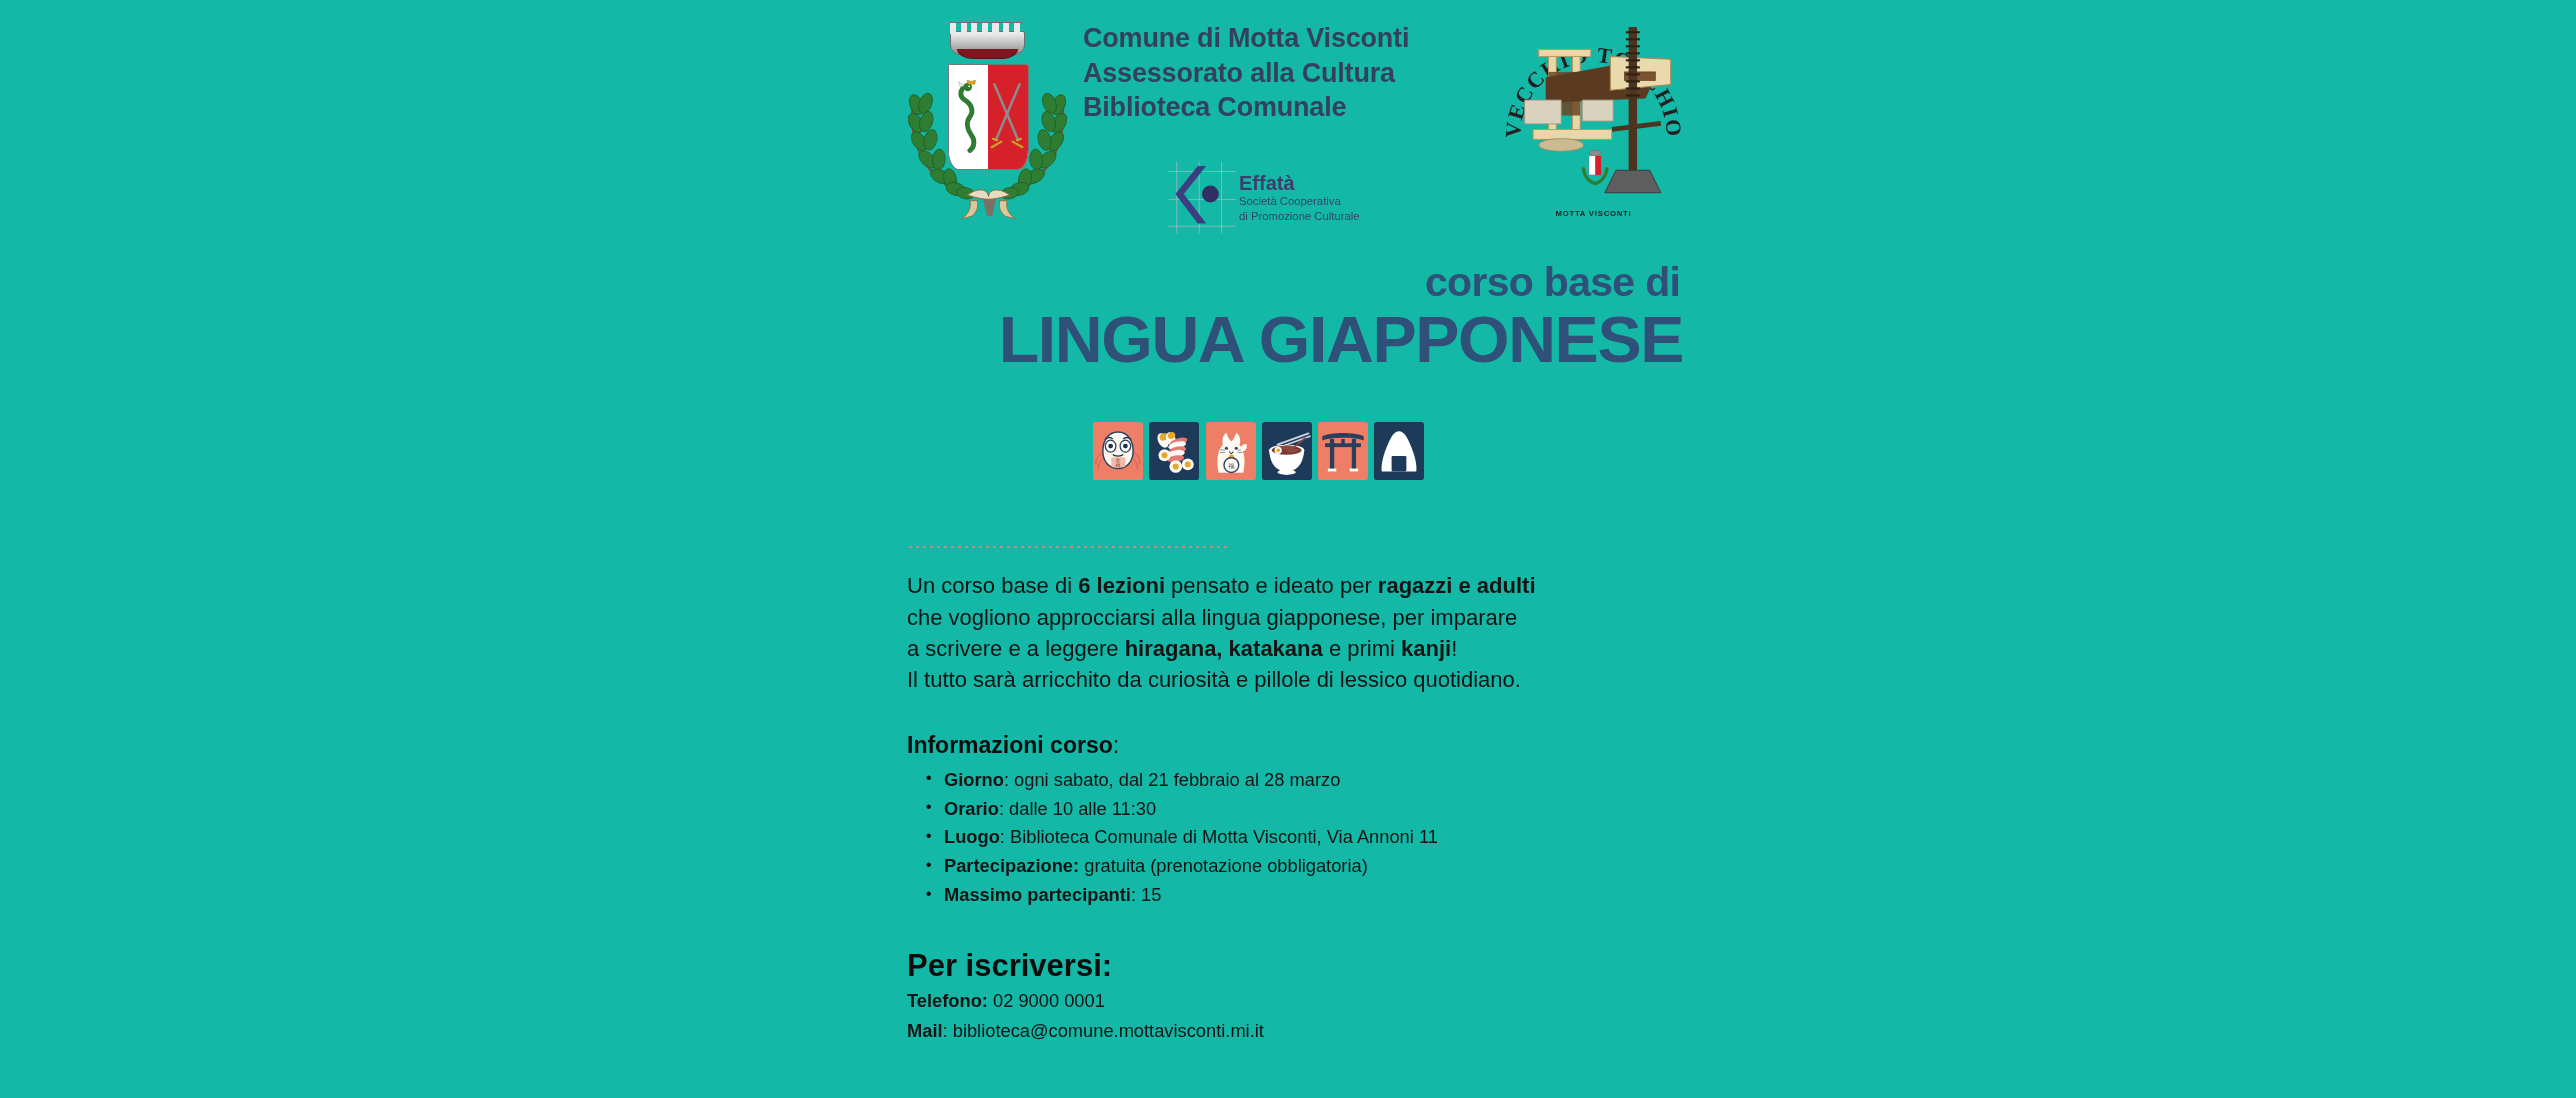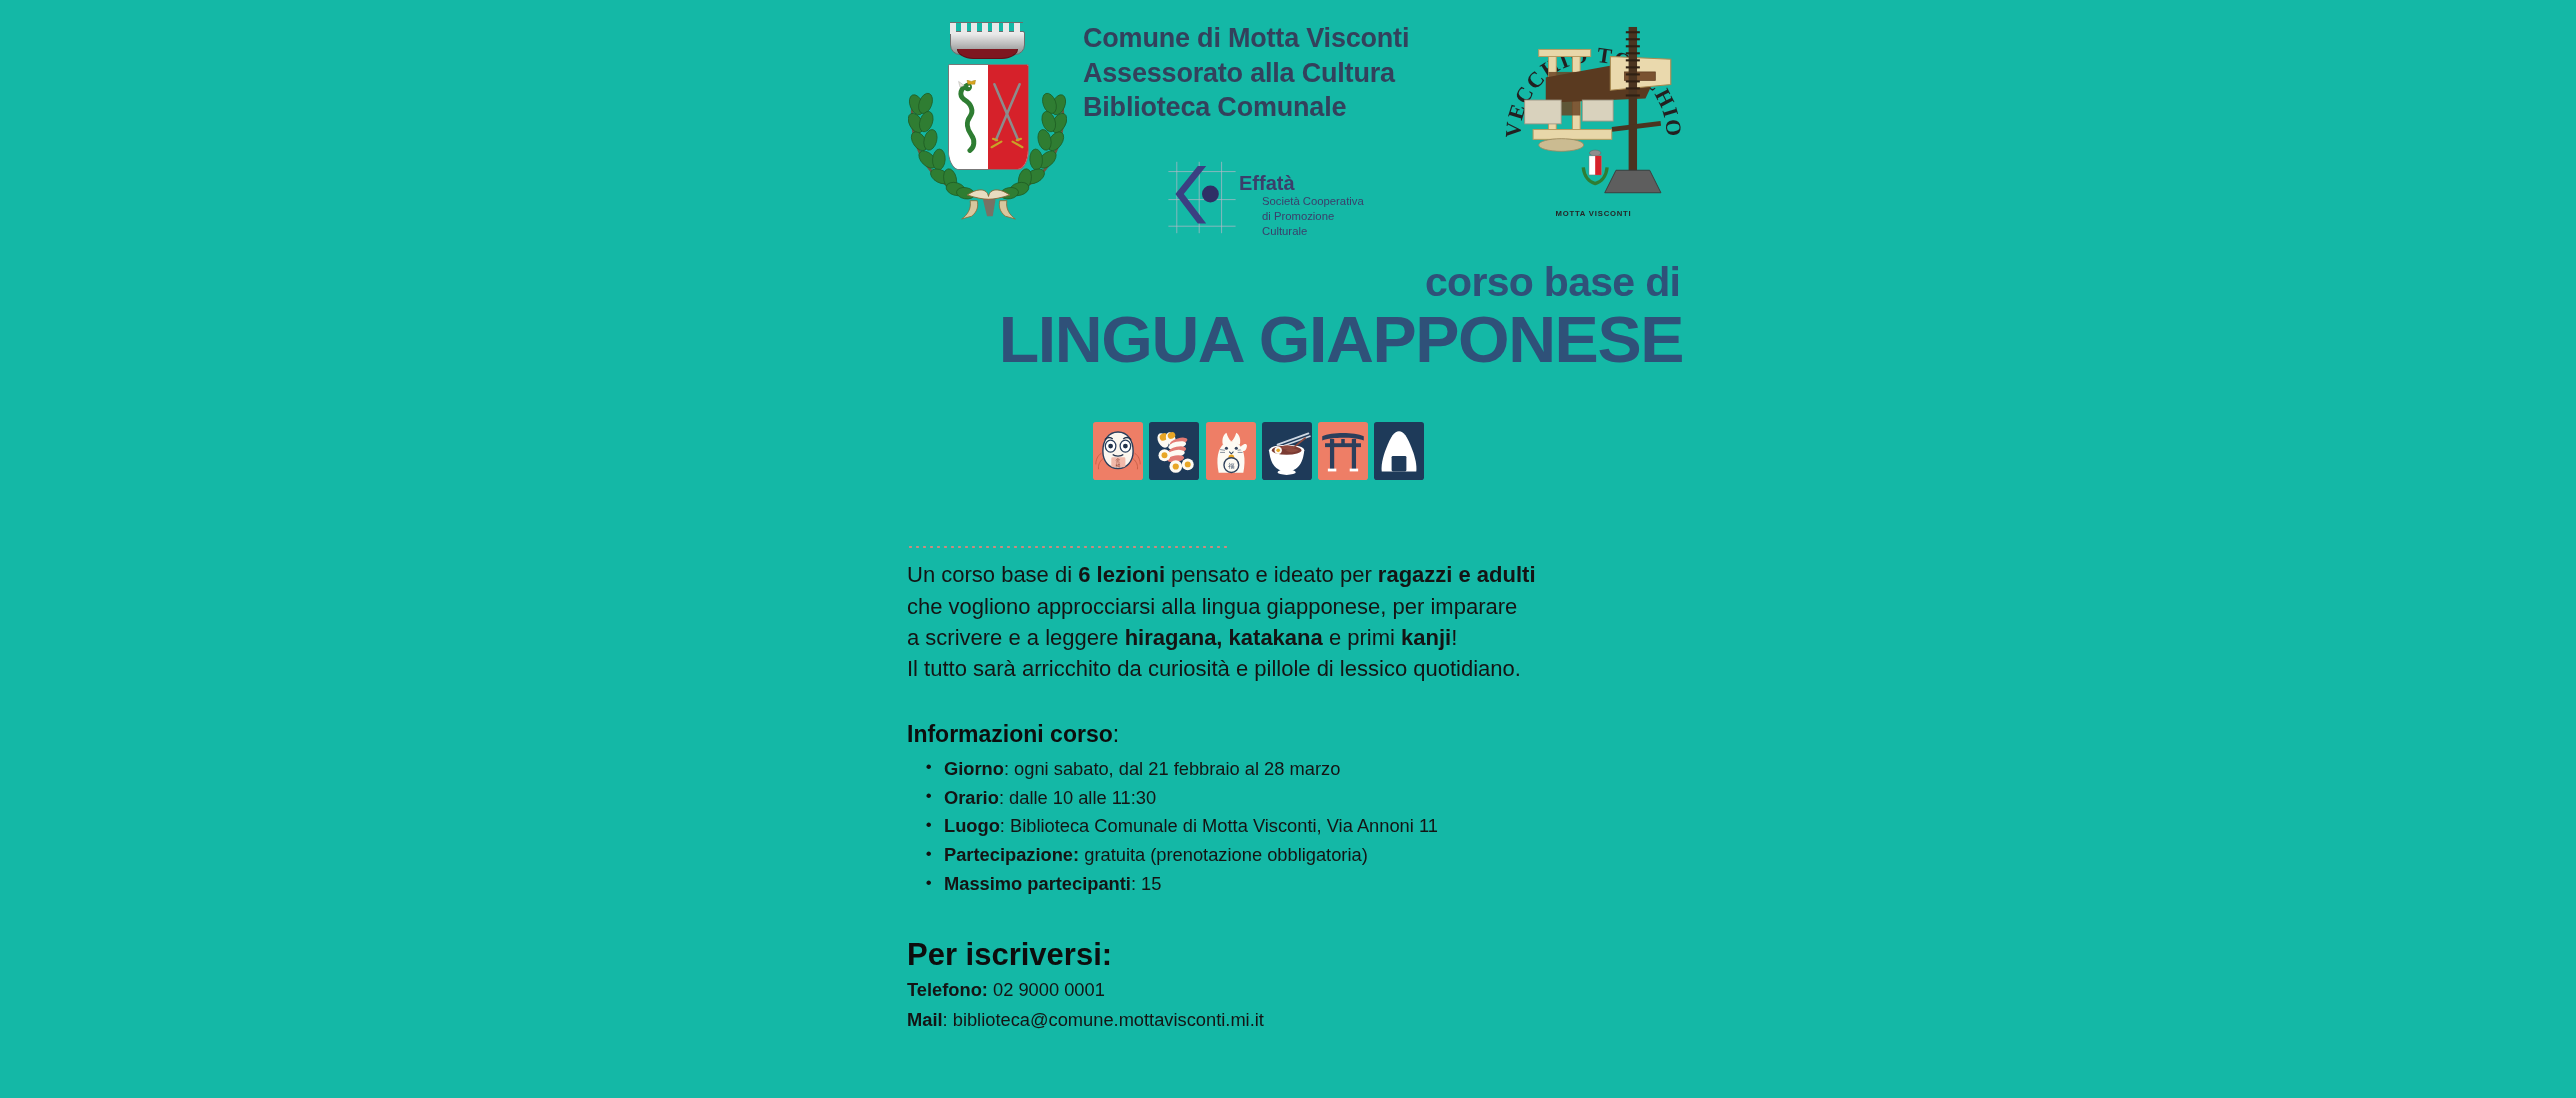--- a/index.html
+++ b/index.html
@@ -146,21 +146,20 @@
     color: #3b3f6b;
   }
   .effata-name {
     font-size: 20px;
     font-weight: bold;
     line-height: 1.1;
   }
   .effata-sub {
     font-size: 11.3px;
     line-height: 1.35;
-    margin-left: 23px;
   }
 
   
   .torchio {
     position: absolute;
     right: 7px;
     top: 10px;
     width: 177px;
     height: 211px;
   }
@@ -239,21 +238,21 @@
   }
   .dotted-rule {
     margin-top: 18.3px;
     width: 322px;
     height: 4.2px;
     background-image: radial-gradient(circle, #d08a7d 1.1px, transparent 1.3px);
     background-size: 7px 4.2px;
     background-repeat: repeat-x;
   }
   .para {
-    margin-top: 10px;
+    margin-top: 21px;
     font-size: 22px;
     line-height: 1.42;
     color: #141414;
   }
   .para b { font-weight: bold; }
 
   .section-heading {
     margin-top: 37px;
     font-size: 23px;
     line-height: 1.2;

